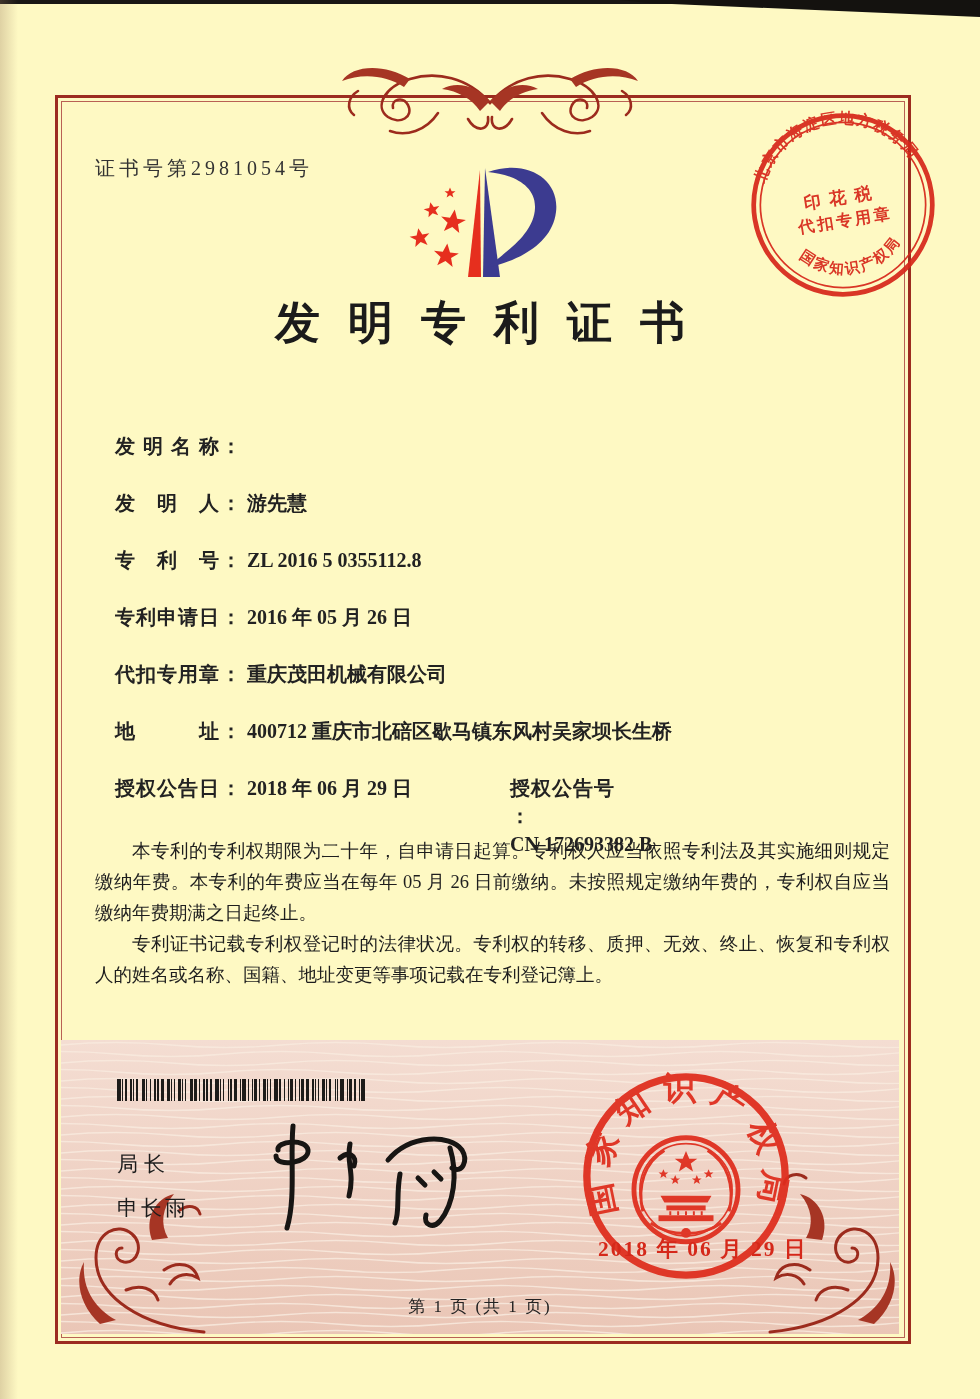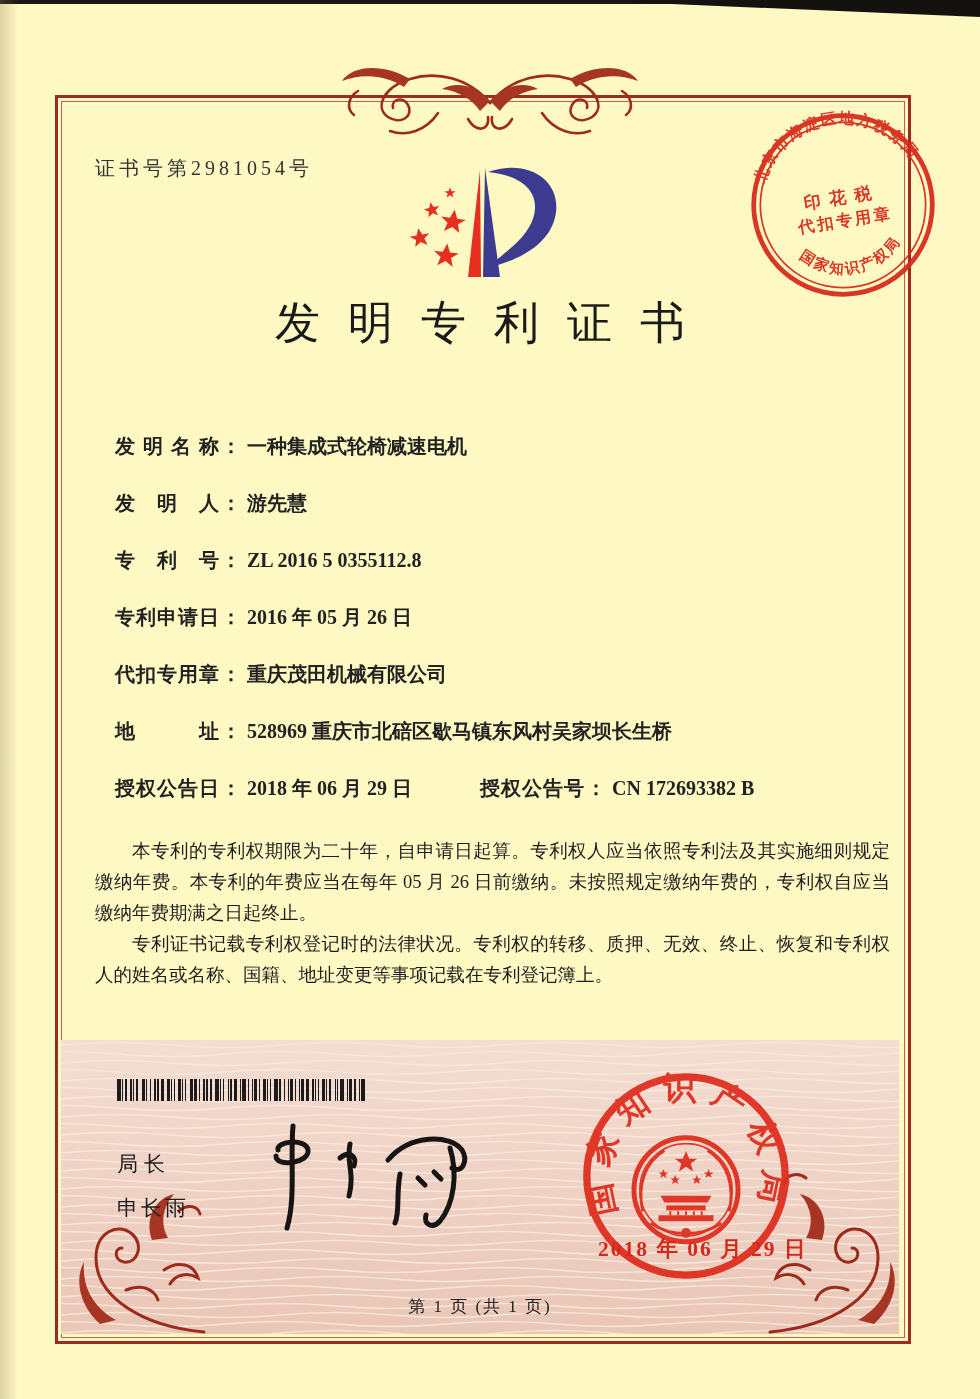--- a/index.html
+++ b/index.html
@@ -17,29 +17,29 @@
   .frame-inner{position:absolute;inset:3px;border:1px solid #b96154;}
   
   .band{position:absolute;left:61px;top:1040px;width:838px;height:294px;
         background:linear-gradient(#f4ddd2,#eac6b6);}
   .band svg{display:block;width:100%;height:100%;}
   
   .cert-no{position:absolute;left:95px;top:155px;font-size:20px;letter-spacing:4px;color:#333;}
   .logo{position:absolute;left:398px;top:150px;}
   .tax-stamp{position:absolute;left:748px;top:110px;transform:rotate(-9deg);opacity:.93;}
   .title{position:absolute;left:55px;top:293px;width:850px;text-align:center;
-         font-size:45px;font-weight:400;letter-spacing:28px;text-indent:28px;color:#1b1b1b;}
+         font-size:45px;font-weight:700;letter-spacing:28px;text-indent:28px;color:#1b1b1b;}
   
   .fields{position:absolute;left:115px;top:432px;width:770px;font-size:20px;font-weight:700;}
   .frow{display:flex;align-items:baseline;line-height:28px;margin-bottom:29px;}
   .flabel{display:inline-block;width:104px;text-align:justify;text-align-last:justify;}
   .fcolon{margin:0 6px 0 2px;}
   .fvalue{white-space:nowrap;}
   .grant-pair{display:flex;align-items:baseline;}
-  .grant-right{margin-left:68px;display:flex;align-items:baseline;}
+  .grant-right{margin-left:96px;display:flex;align-items:baseline;flex-direction:column;}
   
   .body-text{position:absolute;left:95px;top:836px;width:795px;font-size:18.5px;
              line-height:31px;text-align:justify;color:#1e1e1e;}
   .body-text p{margin:0;text-indent:2em;}
   
   .barcode{position:absolute;left:117px;top:1079px;width:250px;height:22px;overflow:hidden;
            display:flex;align-items:stretch;}
   .barcode i{display:block;height:100%;background:#1d1b19;}
   .barcode s{display:block;height:100%;}
   .director-title{position:absolute;left:117px;top:1150px;font-size:21px;letter-spacing:6px;
@@ -175,21 +175,20 @@
       <textPath href="#taxBottom" startOffset="50%" text-anchor="middle">国家知识产权局</textPath>
     </text>
   </svg>
 
   <div class="title">发明专利证书</div>
 
   <div class="fields">
     <div class="frow">
       <span class="flabel">发明名称</span>
         <span class="fcolon">：</span>
-      <span class="fvalue">一种集成式轮椅减速电机</span>
     </div>
     <div class="frow">
       <span class="flabel">发明人</span>
         <span class="fcolon">：</span>
       <span class="fvalue">游先慧</span>
     </div>
     <div class="frow">
       <span class="flabel">专利号</span>
         <span class="fcolon">：</span>
       <span class="fvalue">ZL 2016 5 0355112.8</span>
@@ -200,21 +199,21 @@
       <span class="fvalue">2016 年 05 月 26 日</span>
     </div>
     <div class="frow">
       <span class="flabel">代扣专用章</span>
         <span class="fcolon">：</span>
       <span class="fvalue">重庆茂田机械有限公司</span>
     </div>
     <div class="frow">
       <span class="flabel">地址</span>
         <span class="fcolon">：</span>
-      <span class="fvalue">528969 重庆市北碚区歇马镇东风村吴家坝长生桥</span>
+      <span class="fvalue">400712 重庆市北碚区歇马镇东风村吴家坝长生桥</span>
     </div>
     <div class="frow">
       <span class="grant-pair">
         <span class="flabel">授权公告日</span>
           <span class="fcolon">：</span>
         <span class="fvalue">2018 年 06 月 29 日</span>
       </span>
       <span class="grant-right">
         <span class="flabel">授权公告号</span>
           <span class="fcolon">：</span>

